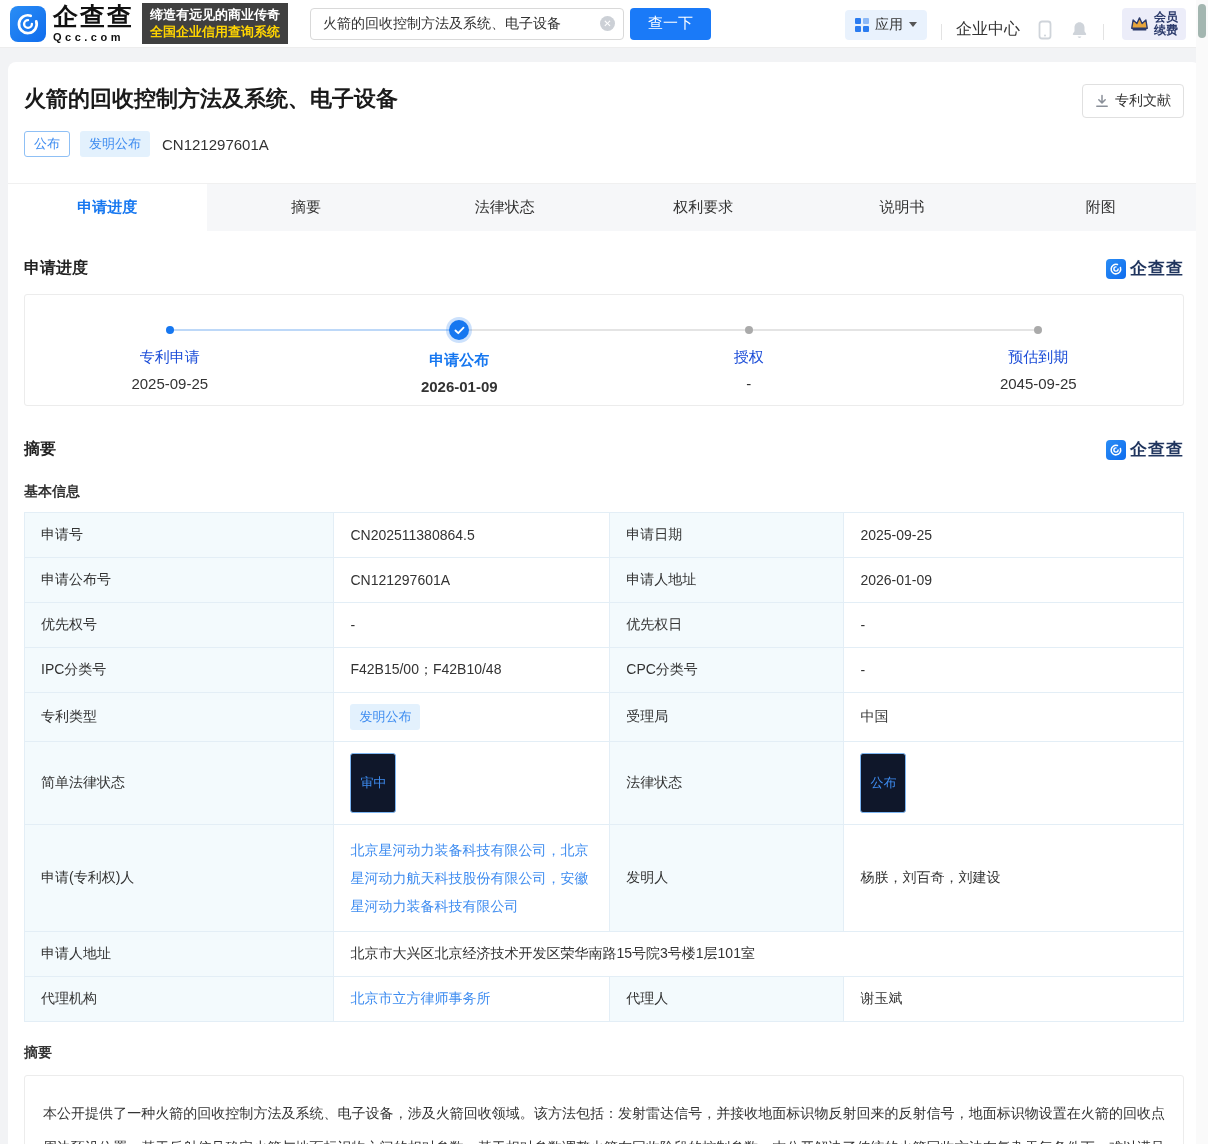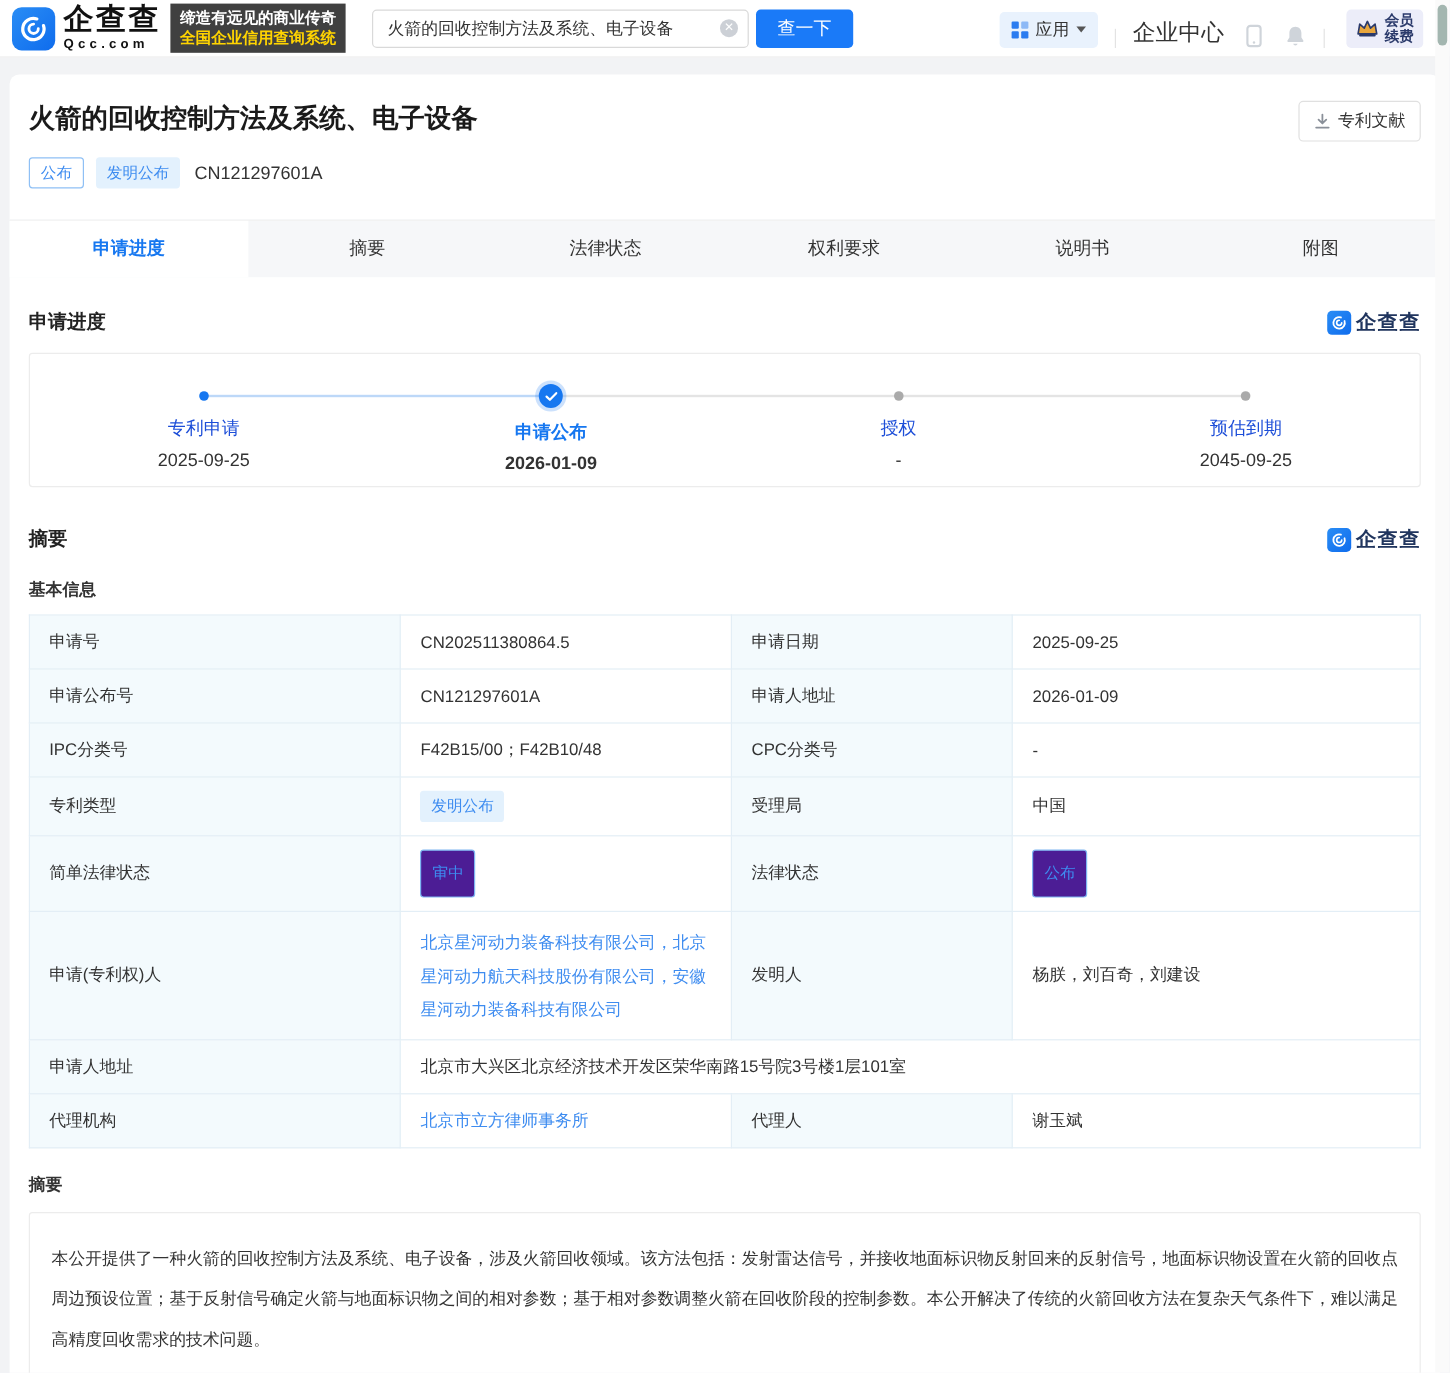--- a/index.html
+++ b/index.html
@@ -34,21 +34,21 @@
   .apps-chip { display:flex; align-items:center; background:#e9f2fd; border-radius:4px;
     padding:6px 10px; cursor:pointer; }
   .apps-chip .grid { width:14px; height:14px; display:grid; grid-template-columns:6px 6px;
     grid-template-rows:6px 6px; gap:2px; margin-right:6px; }
   .apps-chip .grid i { background:#2b7cf0; border-radius:1px; }
   .apps-chip .grid i.lite { background:#8db9f6; }
   .apps-chip .t { font-size:14px; color:#333; }
   .caret { width:0; height:0; border-left:4px solid transparent; border-right:4px solid transparent;
     border-top:5px solid #555; margin-left:6px; }
   .v-div { width:1px; height:16px; background:#e3e3e3; margin:0 14px; }
-  .nav-link { font-size:19px; color:#333; cursor:pointer; }
+  .nav-link { font-size:16px; color:#333; cursor:pointer; }
   .ic-btn { margin-left:16px; cursor:pointer; display:flex; align-items:center; }
   .vip-chip { display:flex; align-items:center; background:#ecemf8; background:#ecedf9;
     border-radius:4px; padding:3px 8px; margin-left:4px; cursor:pointer; }
   .vip-chip .txt { font-size:12px; font-weight:bold; color:#2b3a6b; line-height:13px; margin-left:5px; }
 
   
   .scrollbar { position:absolute; right:0; top:0; width:12px; height:100%; background:#fafafa; z-index:50; }
   .scrollbar .thumb { position:absolute; top:4px; left:2px; width:8px; height:34px;
     background:#a3b6b0; border-radius:4px; cursor:pointer; }
 
@@ -101,22 +101,22 @@
   
   .sub-title { font-size:14px; font-weight:bold; color:#333; margin-top:22px; }
   table.info { width:100%; border-collapse:collapse; margin-top:11px; font-size:14px; table-layout:fixed; }
   table.info td { border:1px solid #e3eef6; padding:11px 16px; height:45px; vertical-align:middle;
     color:#333; word-break:break-all; }
   td.lbl { background:#f3fafd; }
   a.link { color:#3e8cf0; text-decoration:none; cursor:pointer; }
   .cell-links { line-height:28px; }
   .tbadge-filled { display:inline-block; background:#e3f1fd; color:#3e8cf0; font-size:13px;
     padding:4px 9px; border-radius:3px; }
-  .tbadge-outline { display:inline-block; border:1px solid #7eb6f2; color:#3e8cf0; background:#4c1d95;
-    font-size:13px; padding:10px 9px; border-radius:3px; }
+  .tbadge-outline { display:inline-block; border:1px solid #7eb6f2; color:#3e8cf0; background:#0f172a;
+    font-size:13px; padding:20px 9px; border-radius:3px; }
 
   
   .abstract-box { border:1px solid #ececec; border-radius:3px; margin-top:13px; padding:20px 18px;
     font-size:14px; color:#333; line-height:34px; text-align:justify; }
 </style>
 </head>
 <body>
 
 <div class="header">
   <div class="logo-wrap">
@@ -288,20 +288,26 @@
           <td class="lbl">申请日期</td>
           <td>2025-09-25</td>
         </tr>
         <tr>
           <td class="lbl">申请公布号</td>
           <td>CN121297601A</td>
           <td class="lbl">申请人地址</td>
           <td>2026-01-09</td>
         </tr>
         <tr>
+          <td class="lbl">优先权号</td>
+          <td>-</td>
+          <td class="lbl">优先权日</td>
+          <td>-</td>
+        </tr>
+        <tr>
           <td class="lbl">IPC分类号</td>
           <td>F42B15/00；F42B10/48</td>
           <td class="lbl">CPC分类号</td>
           <td>-</td>
         </tr>
         <tr>
           <td class="lbl">专利类型</td>
           <td>
             <span class="tbadge-filled">发明公布</span>
           </td>

